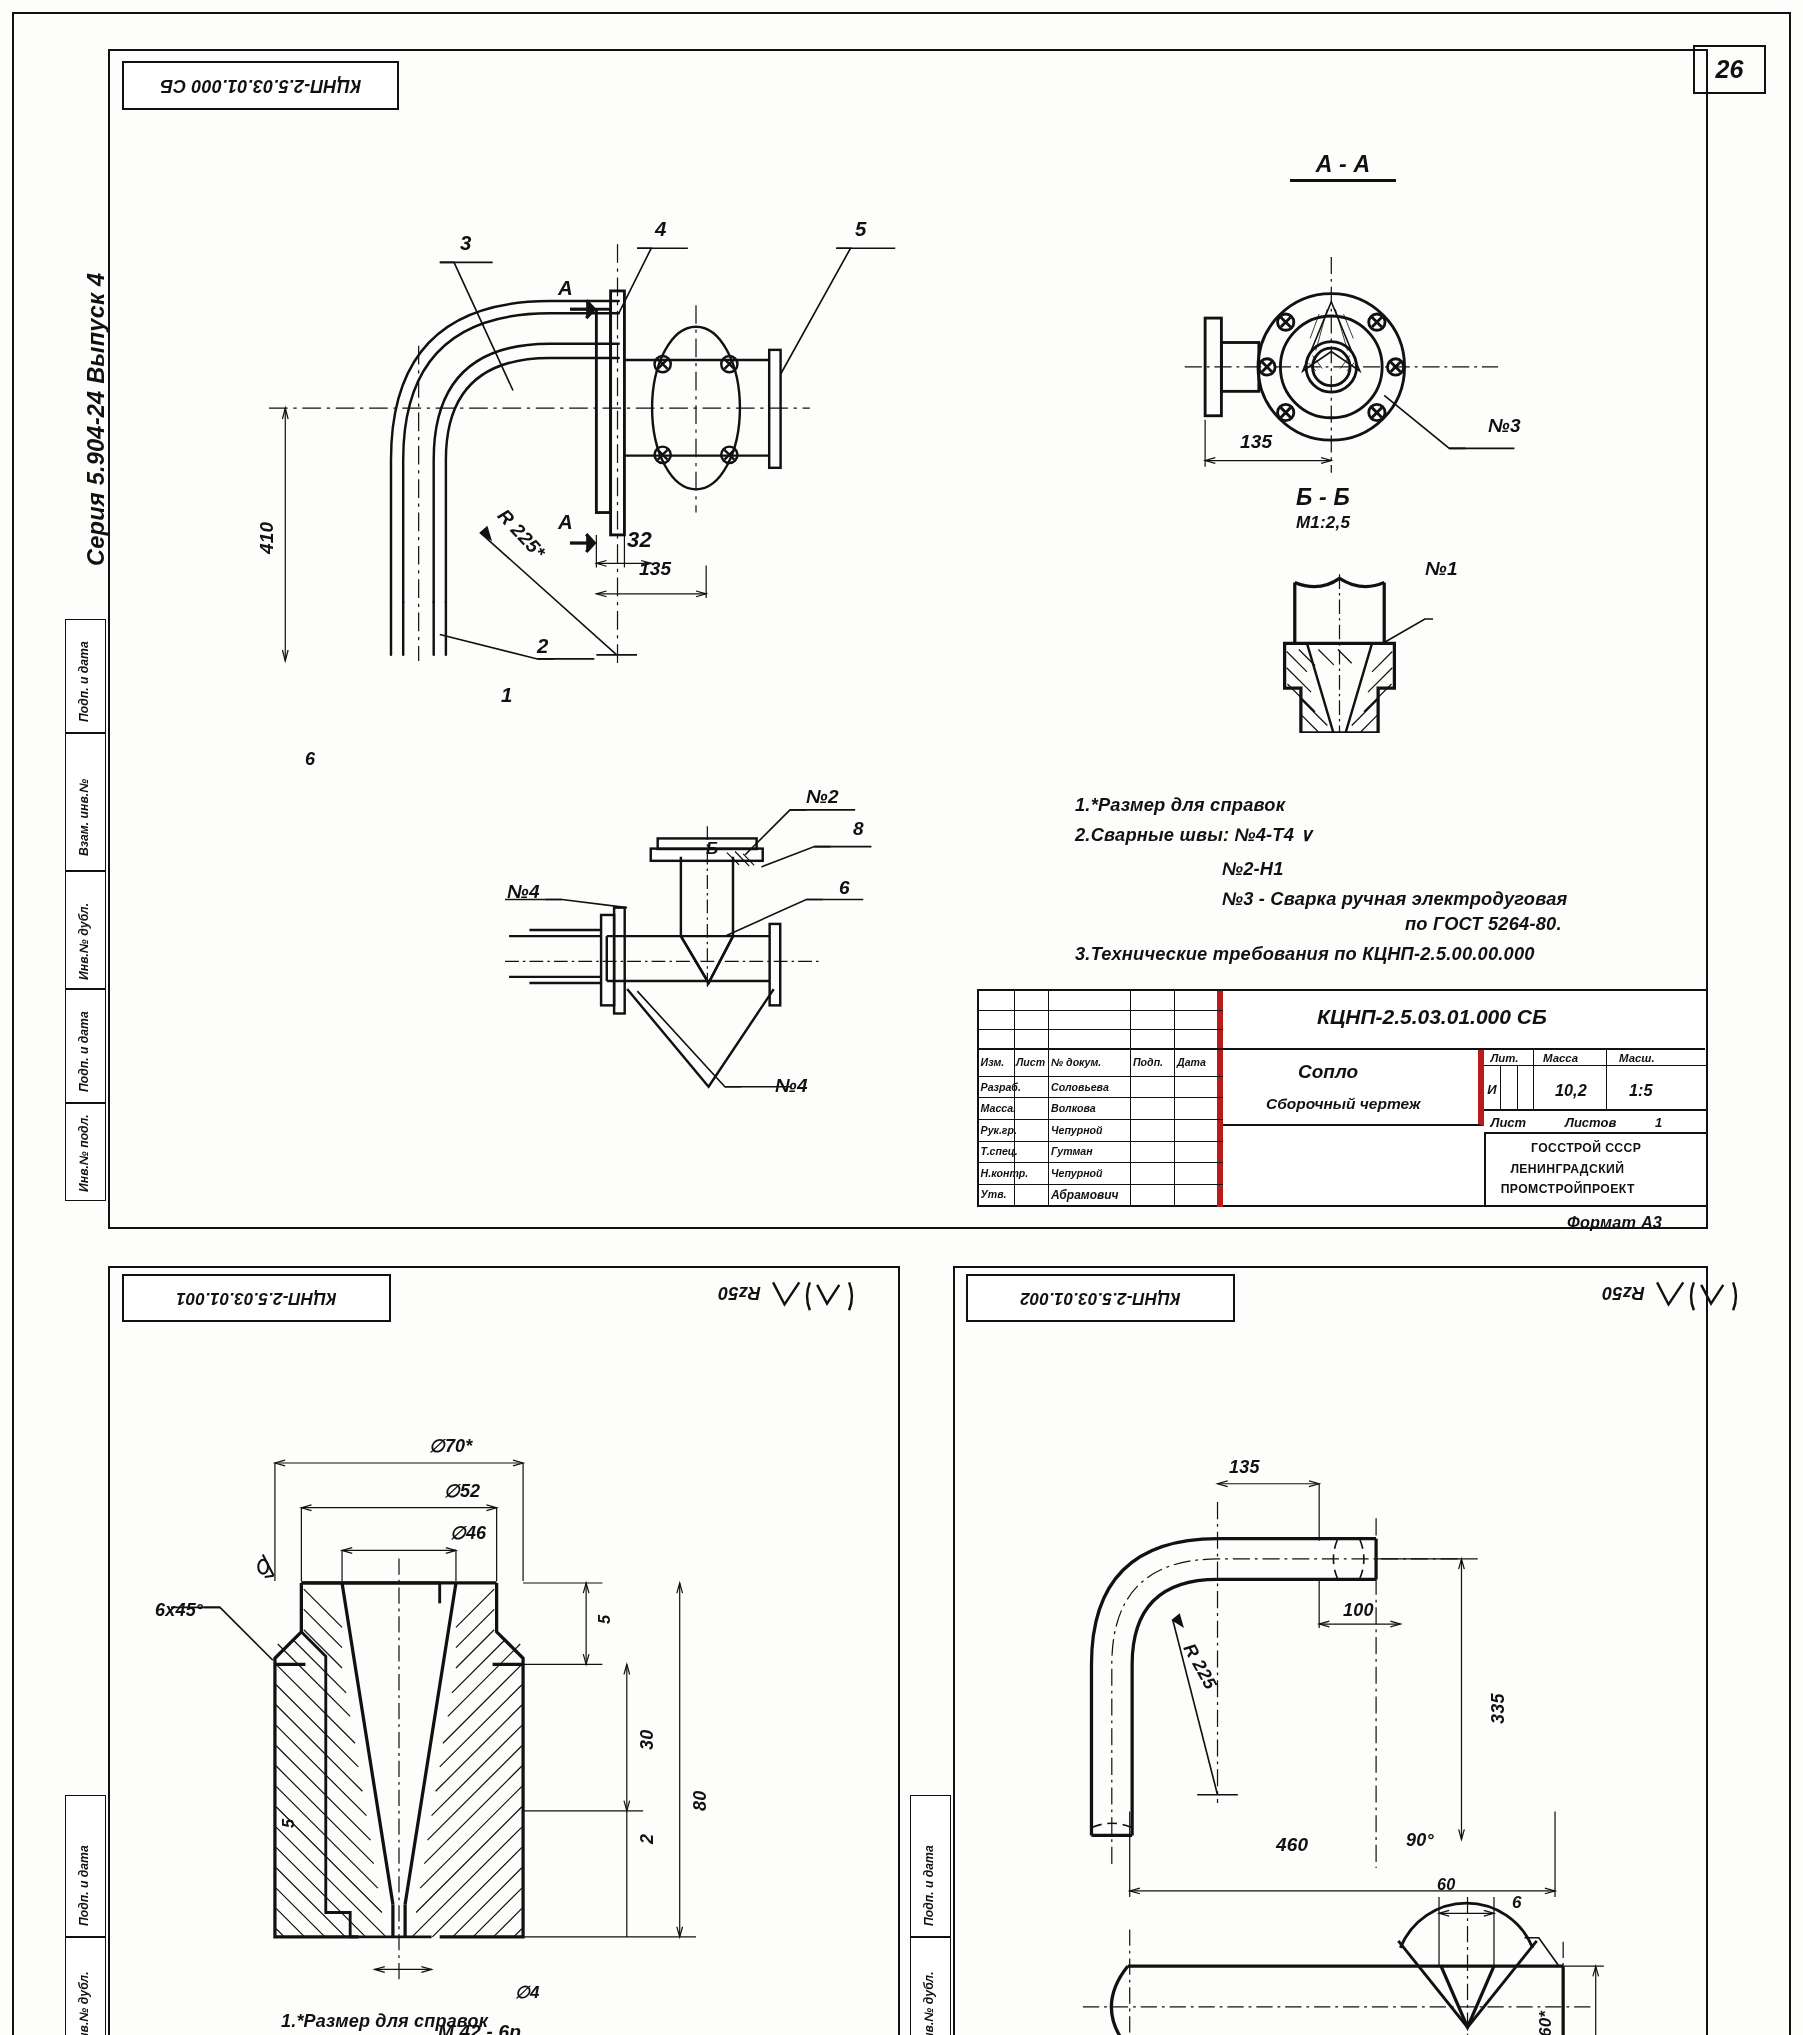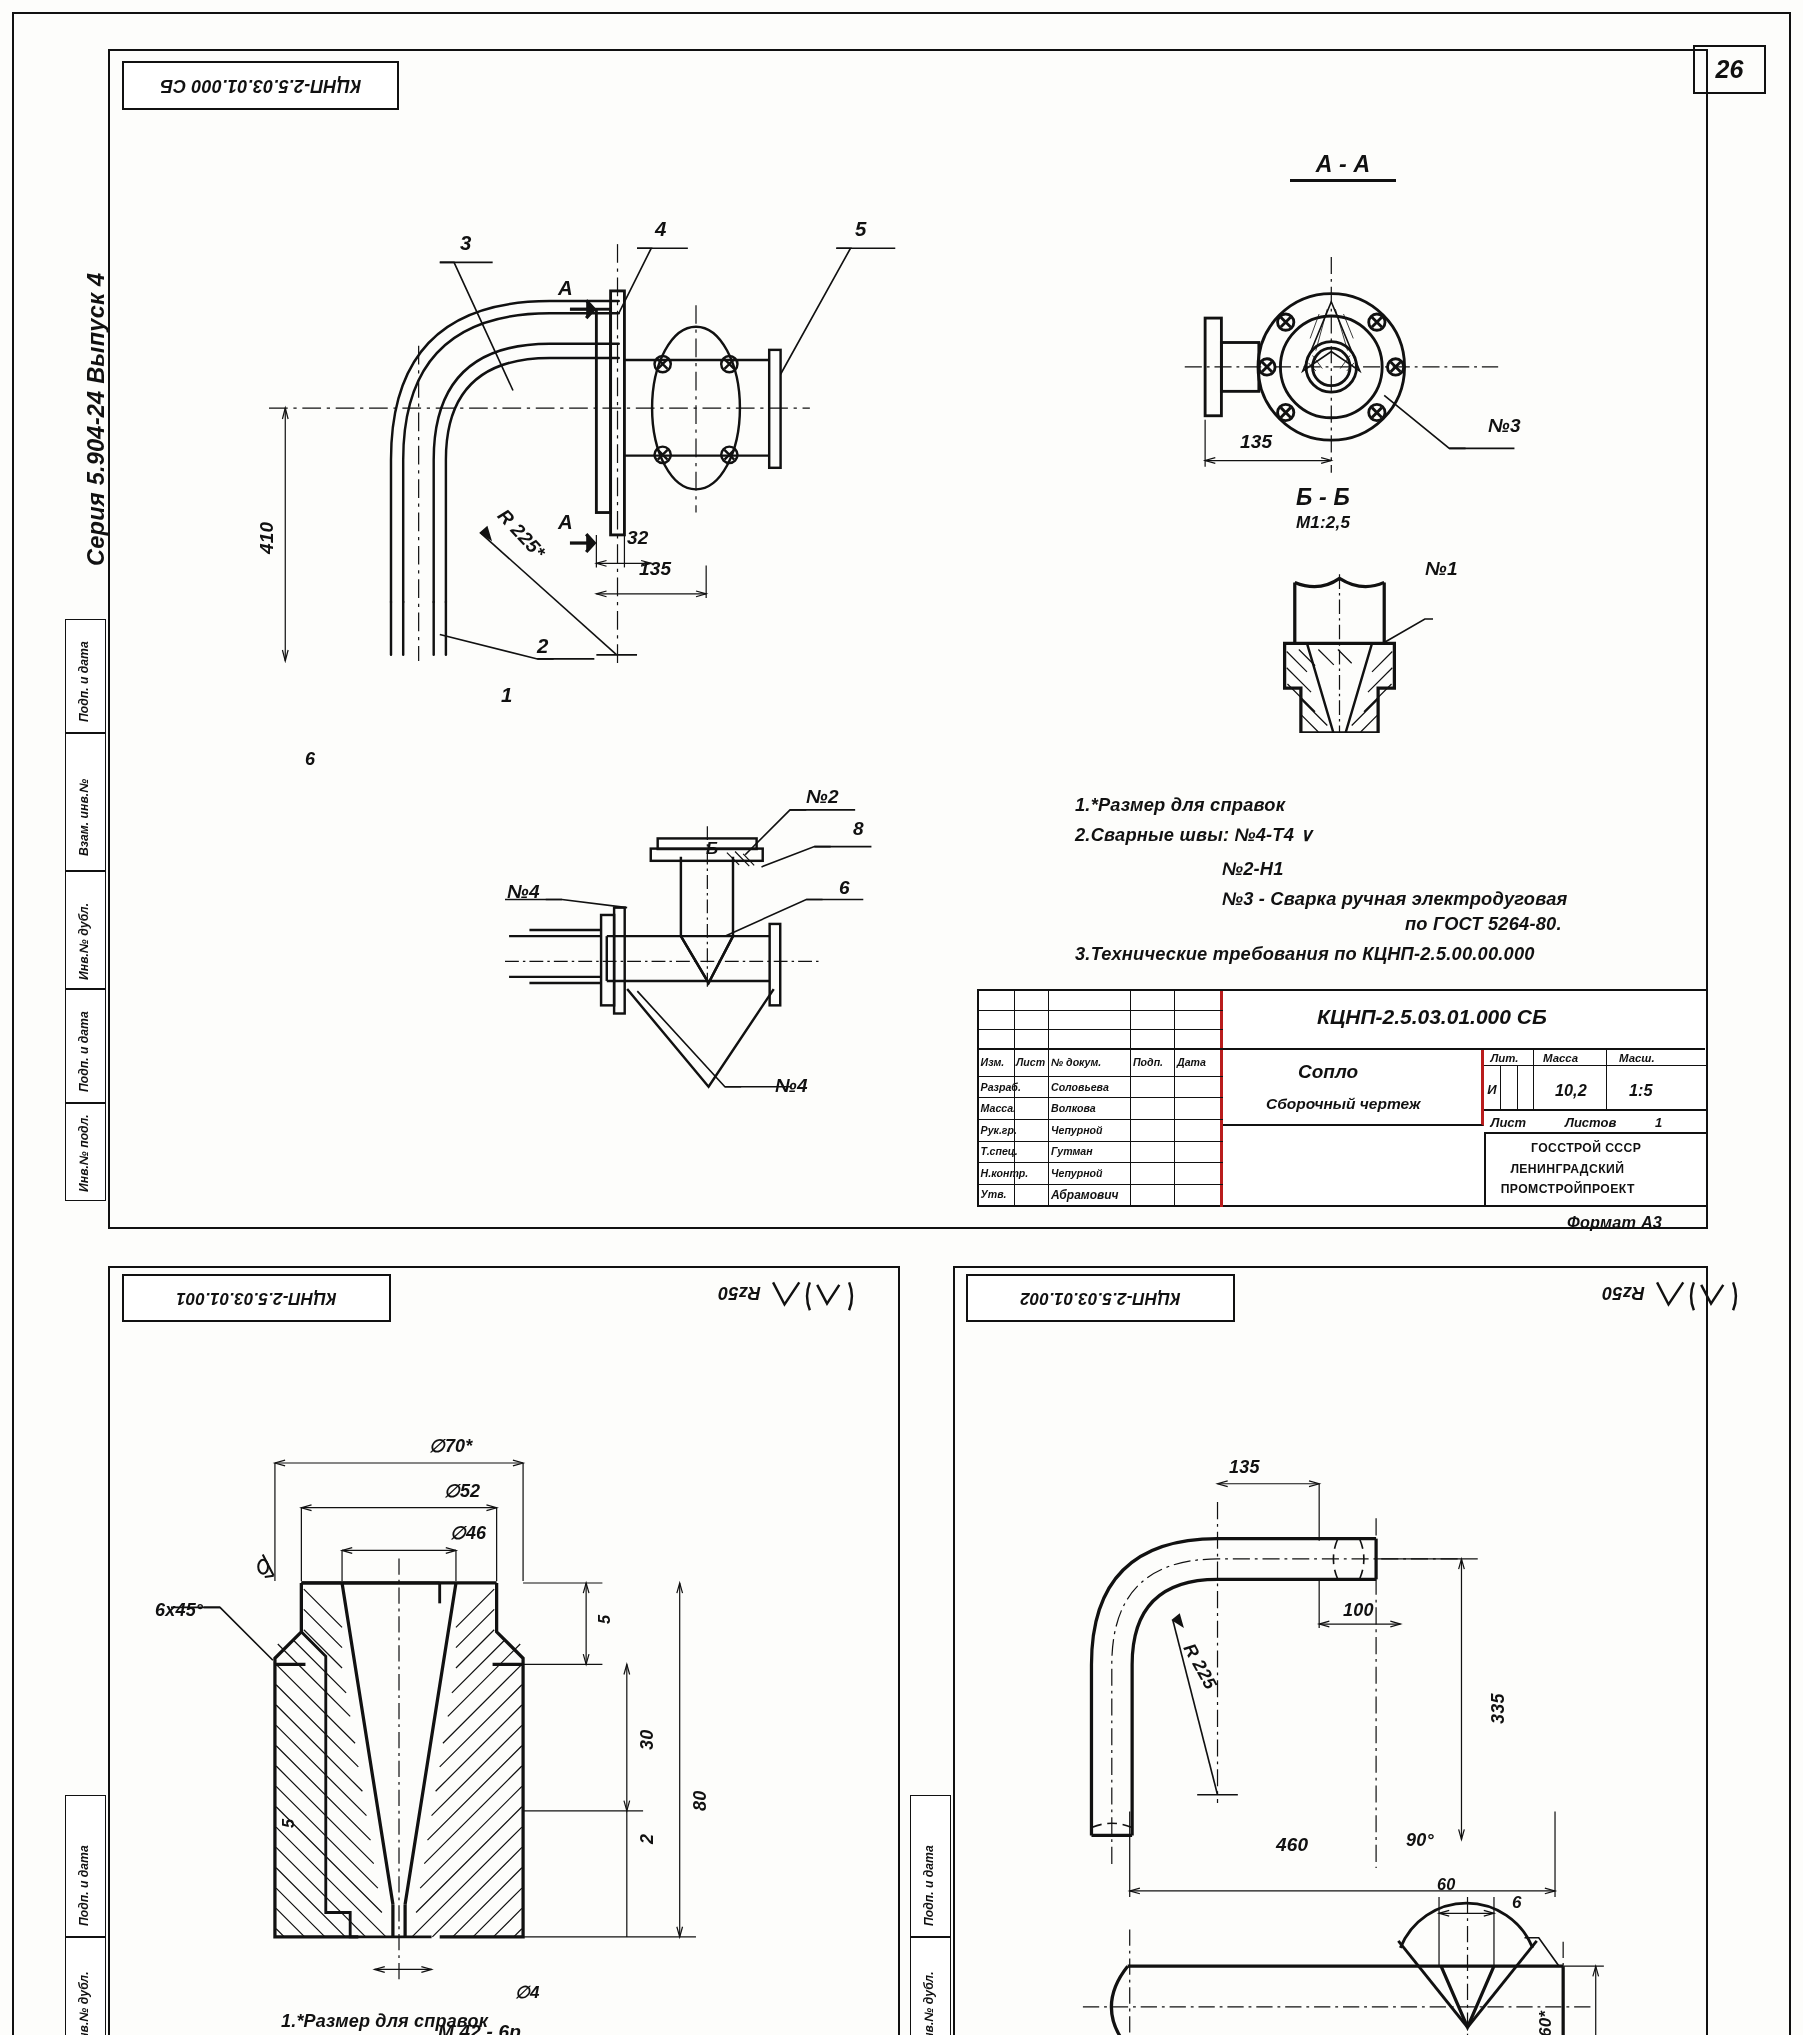--- a/index.html
+++ b/index.html
@@ -18,21 +18,21 @@
   .rot90{transform:rotate(-90deg);transform-origin:0 0;}
   .rot180{transform:rotate(180deg);}
   .ctr{text-align:center;}
   
   .frame{border:2.8px solid #111;box-sizing:border-box;background:transparent;}
   
   .tb{position:absolute;border:2px solid #111;box-sizing:border-box;background:#fff;}
   .tb .cell{position:absolute;box-sizing:border-box;}
   .tb .bd-r{border-right:1.2px solid #111;}
   .tb .bd-b{border-bottom:1.2px solid #111;}
-  .tb .bd-r4{border-right:3px solid #b91c1c;}
+  .tb .bd-r4{border-right:6px solid #b91c1c;}
   .tb .bd-b4{border-bottom:2px solid #111;}
   .tbtxt{font-family:"Liberation Sans",sans-serif;font-style:italic;font-weight:bold;color:#111;white-space:nowrap;}
   .stamp{font-family:"Liberation Sans",sans-serif;font-weight:bold;color:#111;letter-spacing:0.4px;}
   
   .desig{position:absolute;border:2.4px solid #111;box-sizing:border-box;background:#fff;display:flex;align-items:center;justify-content:center;}
   
   .mcol{position:absolute;border:1.6px solid #111;box-sizing:border-box;background:#fff;}
   .mlabel{position:absolute;font-family:"Liberation Sans",sans-serif;font-style:italic;font-weight:bold;color:#111;white-space:nowrap;}
   
   svg{display:block;}
@@ -168,21 +168,21 @@
     </g>
   </svg>
   <span class="abs hand" style="left:460px;top:232px;font-size:20.4px;">3</span>
   <span class="abs hand" style="left:655px;top:218px;font-size:20.4px;">4</span>
   <span class="abs hand" style="left:855px;top:218px;font-size:20.4px;">5</span>
   <span class="abs hand" style="left:537px;top:635px;font-size:20.4px;">2</span>
   <span class="abs hand" style="left:501px;top:684px;font-size:20.4px;">1</span>
   <span class="abs hand" style="left:558px;top:277px;font-size:20.4px;">А</span>
   <span class="abs hand" style="left:558px;top:511px;font-size:20.4px;">А</span>
   <span class="abs rot90 hand" style="left:256px;top:554px;font-size:19px;">410</span>
-  <span class="abs hand" style="left:627px;top:527px;font-size:19px;">32</span>
+  <span class="abs hand" style="left:627px;top:527px;font-size:22px;">32</span>
   <span class="abs hand" style="left:639px;top:558px;font-size:19px;">135</span>
   <span class="abs hand" style="left:509px;top:505px;font-size:19px;transform:rotate(47deg);transform-origin:0 0;">R 225*</span>
   <span class="abs hand" style="left:305px;top:749px;font-size:18px;">6</span>
 
   <div class="abs hand ctr" style="left:1290px;top:151px;width:106px;">
     <span style="font-size:23px;">А - А</span>
     <div style="height:3.3px;background:#111;margin-top:0.8px;"></div>
   </div>
   <svg class="abs" style="left:1140px;top:204px;" width="407" height="277" viewBox="0 0 1000 680">
     <g class="dl" stroke-width="7">

